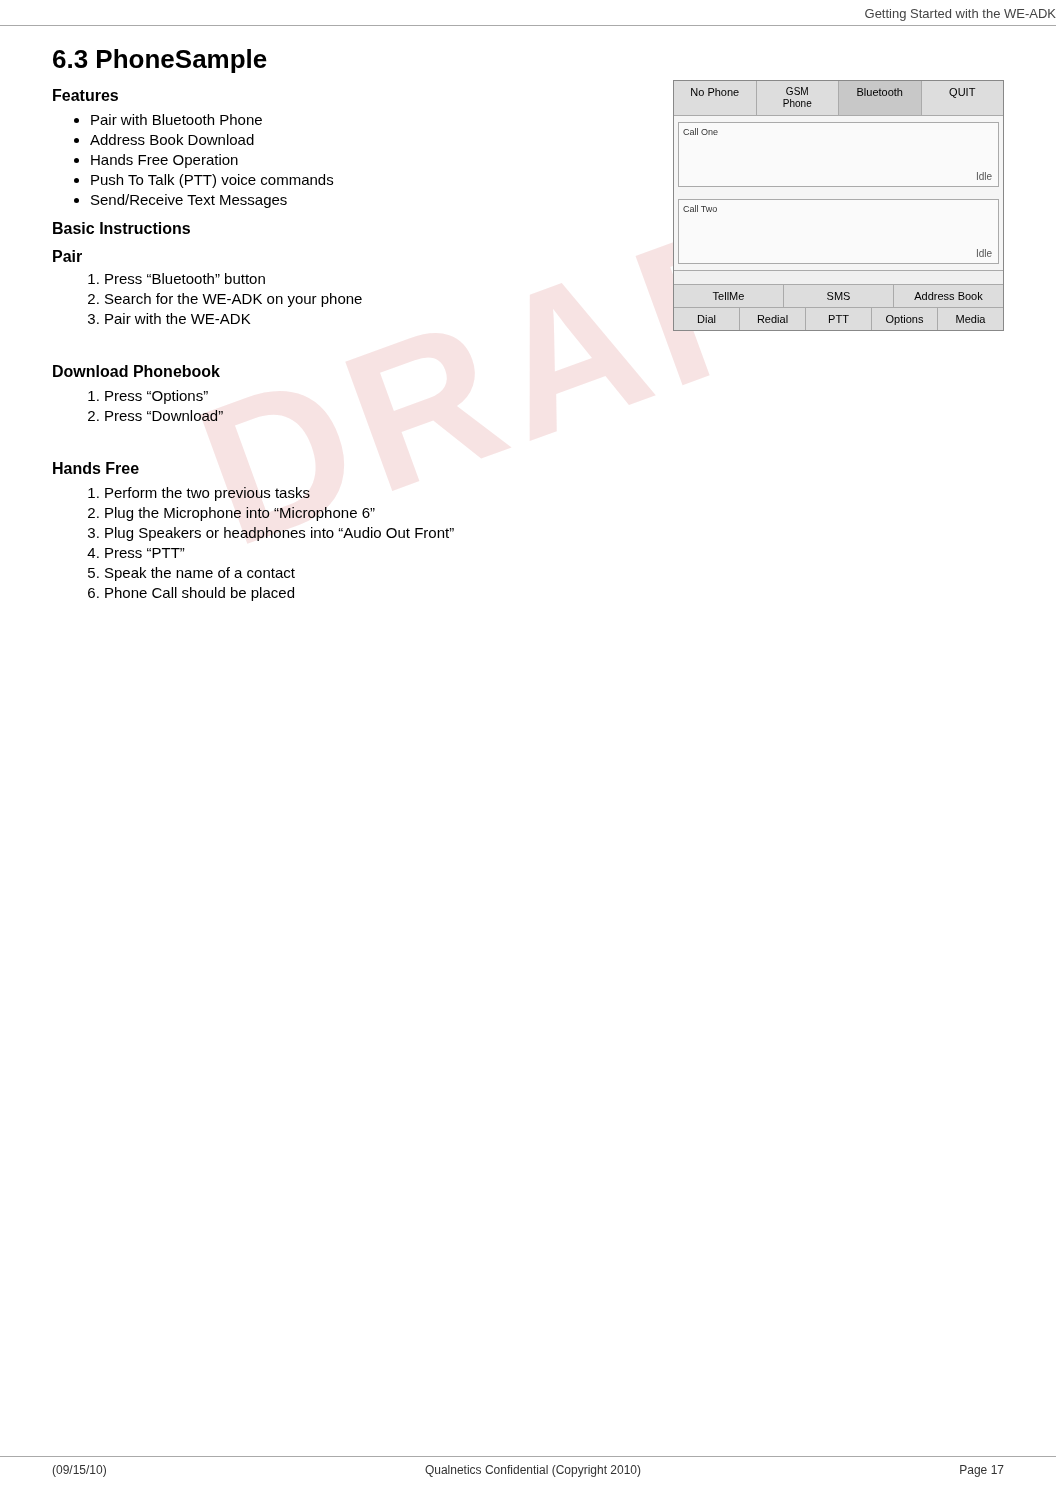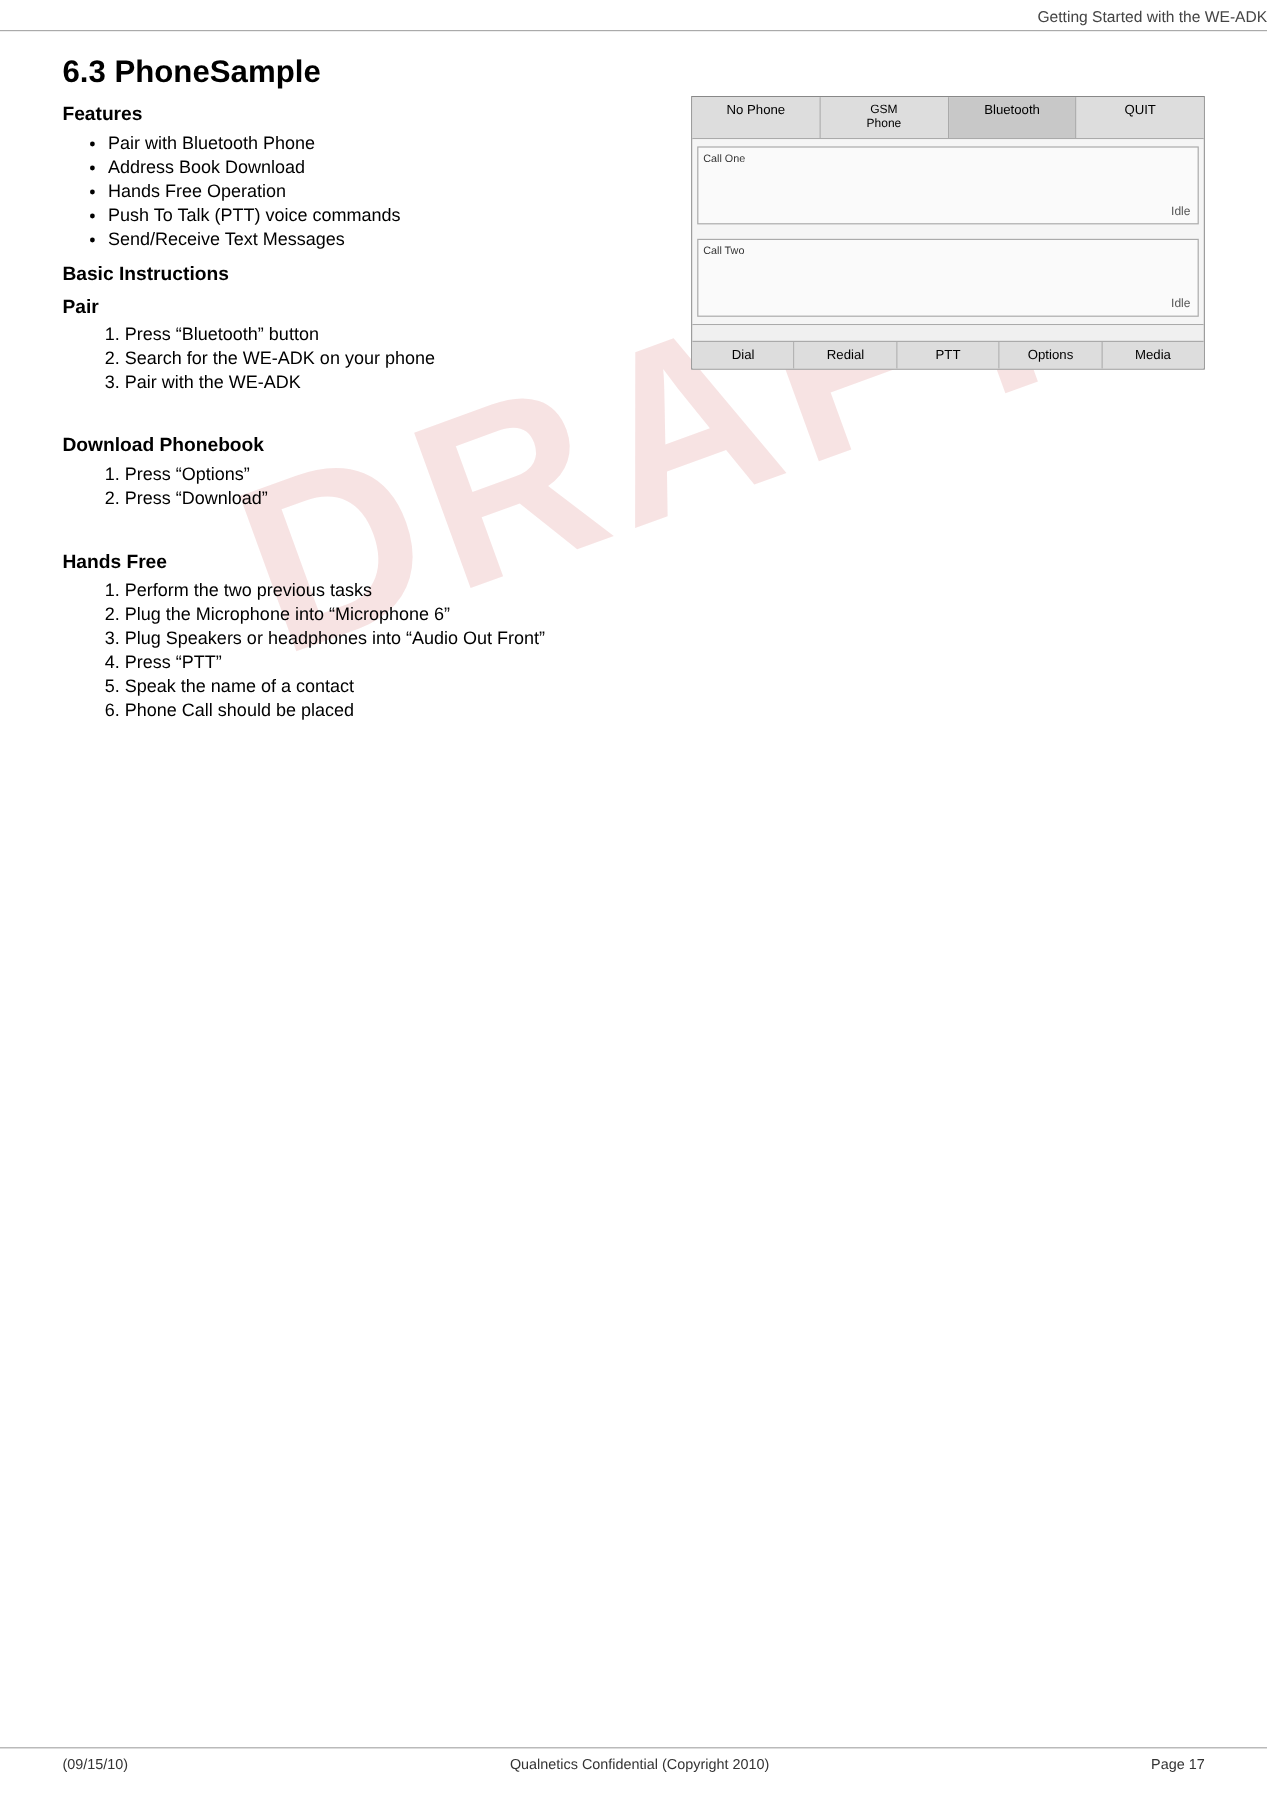--- a/index.html
+++ b/index.html
@@ -94,21 +94,21 @@
     .steps-list li {
       margin-bottom: 3px;
       font-size: 15px;
     }
 
     
     .ui-screenshot {
       position: absolute;
       top: 36px;
       right: 0px;
-      width: 428px;
+      width: 331px;
       border: 1px solid #888;
       background: #f0f0f0;
       font-size: 11px;
     }
 
     .ui-top-bar {
       display: flex;
       flex-direction: row;
       border-bottom: 1px solid #aaa;
       background: #e0e0e0;
@@ -247,20 +247,25 @@
         <div class="ui-call-box">
           <div class="ui-call-box-title">Call One</div>
           <div class="ui-call-idle">Idle</div>
         </div>
         <div class="ui-call-box">
           <div class="ui-call-box-title">Call Two</div>
           <div class="ui-call-idle">Idle</div>
         </div>
       </div>
       <div class="ui-middle-gap"></div>
+      <div class="ui-bottom-row1">
+        <div class="ui-btn">TellMe</div>
+        <div class="ui-btn">SMS</div>
+        <div class="ui-btn">Address Book</div>
+      </div>
       <div class="ui-bottom-row2">
         <div class="ui-btn">Dial</div>
         <div class="ui-btn">Redial</div>
         <div class="ui-btn">PTT</div>
         <div class="ui-btn">Options</div>
         <div class="ui-btn">Media</div>
       </div>
     </div>
 
     <h1 class="section-title">6.3  PhoneSample</h1>

